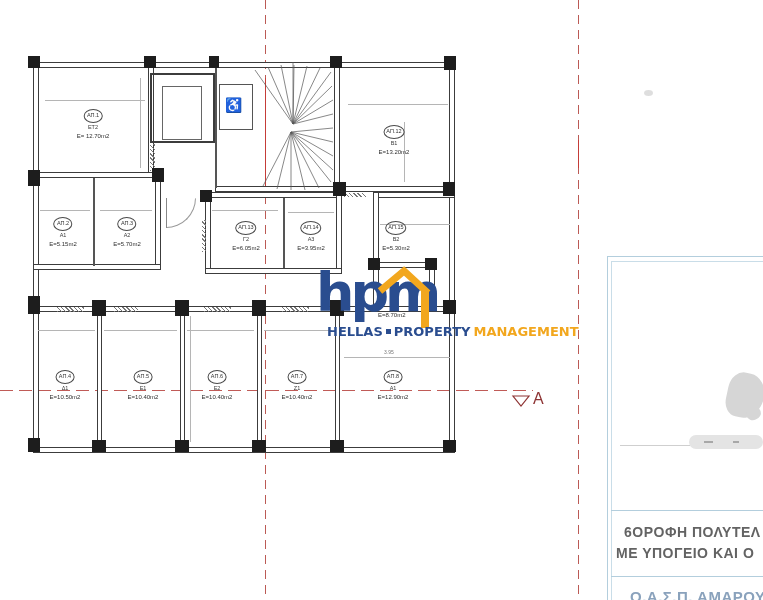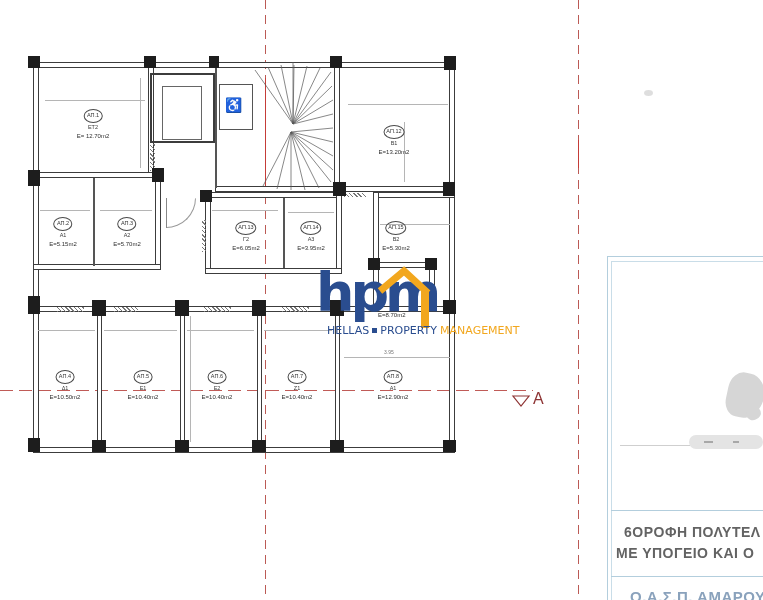--- a/index.html
+++ b/index.html
@@ -25,21 +25,21 @@
   .rlabel .code{font-size:5.5px;margin-top:2px;color:#3a3a3a;}
   .rlabel .area{font-size:6px;margin-top:3px;color:#2f2f2f;white-space:nowrap;}
   .box{position:absolute;border:1px solid #555;box-sizing:border-box;}
   .ebox{position:absolute;border:2px solid #3c3c3c;box-sizing:border-box;}
   .einner{position:absolute;border:1px solid #666;box-sizing:border-box;}
   .doorarc{position:absolute;border:1px solid #999;border-color:rgba(0,0,0,0) #999 #999 rgba(0,0,0,0);
     border-radius:0 0 100% 0;box-sizing:border-box;}
   .logo-text{position:absolute;font-family:"DejaVu Sans",sans-serif;font-weight:bold;
     color:#2a4d8f;font-size:54px;letter-spacing:-4px;line-height:1;}
   .logo-bar{position:absolute;display:flex;align-items:center;gap:3px;
-    font-family:"DejaVu Sans",sans-serif;font-weight:normal;font-size:11px;letter-spacing:0;}
+    font-family:"DejaVu Sans",sans-serif;font-weight:bold;font-size:13px;letter-spacing:0;}
   .logo-bar .b{color:#2a4d8f;} .logo-bar .y{color:#f2a71e;}
   .logo-bar .sq{width:5px;height:5px;background:#2a4d8f;display:inline-block;}
   .pline{position:absolute;background:#b3cedd;}
   .ptitle{position:absolute;font-weight:bold;font-size:14px;color:#636363;white-space:nowrap;letter-spacing:0.5px;}
   .ppartial{position:absolute;font-weight:bold;font-size:15px;color:#8aa2bc;white-space:nowrap;letter-spacing:0.5px;}
   .dimlabel{position:absolute;font-size:5px;color:#777;}
   .marker-a{position:absolute;font-size:16px;color:#8e3434;}
   .wheel{position:absolute;font-size:14px;color:#222;}
   svg{position:absolute;overflow:visible;}
 </style>

